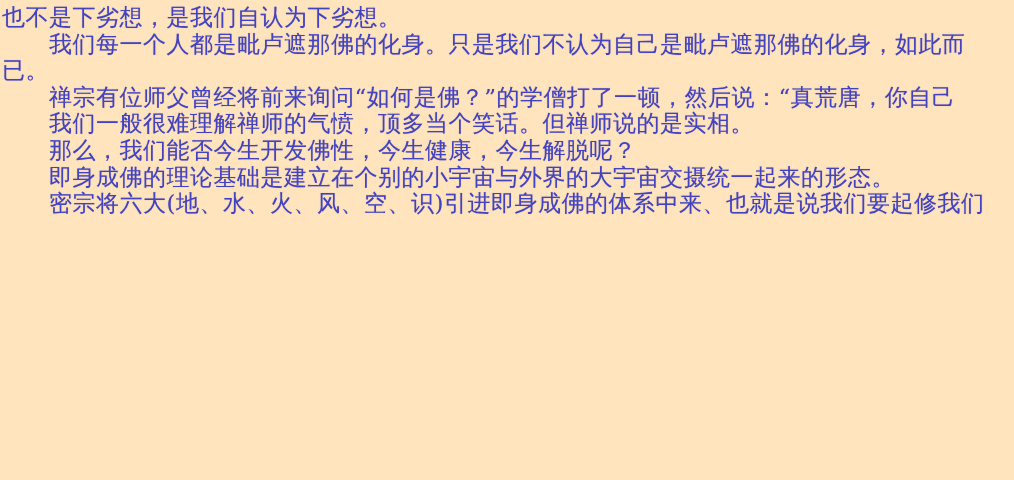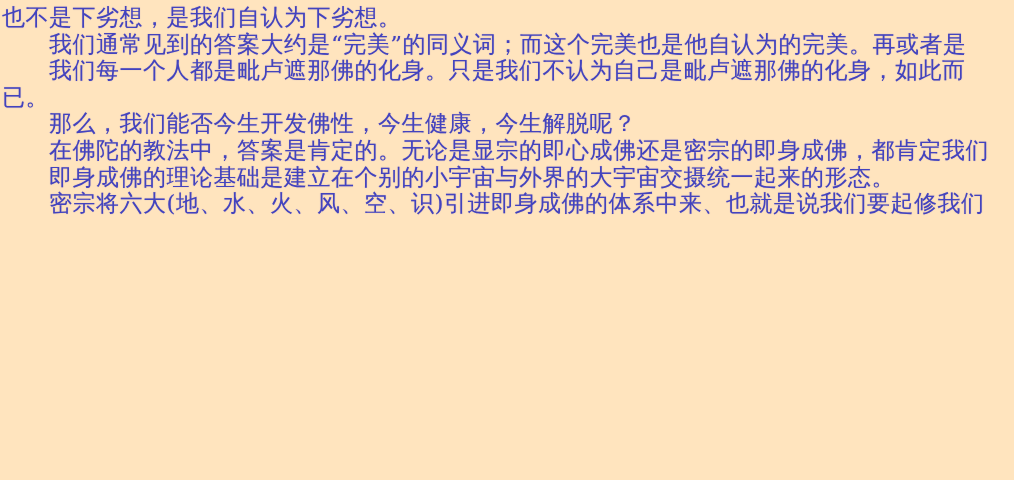--- a/index.html
+++ b/index.html
@@ -32,20 +32,20 @@
     white-space: pre;
     letter-spacing: 0.5px;
     height: 26.6px;
   }
 </style>
 </head>
 <body>
 
 <div class="page">
   <div class="text-line">也不是下劣想，是我们自认为下劣想。</div>
-  <div class="text-line">　　我们通常见到的答案大约是“完美”的同义词；而这个完美也是他自认为的完美。再或者是</div>
   <div class="text-line">　　我们每一个人都是毗卢遮那佛的化身。只是我们不认为自己是毗卢遮那佛的化身，如此而</div>
   <div class="text-line">已。</div>
+  <div class="text-line">　　禅宗有位师父曾经将前来询问“如何是佛？”的学僧打了一顿，然后说：“真荒唐，你自己</div>
+  <div class="text-line">　　我们一般很难理解禅师的气愤，顶多当个笑话。但禅师说的是实相。</div>
   <div class="text-line">　　那么，我们能否今生开发佛性，今生健康，今生解脱呢？</div>
-  <div class="text-line">　　在佛陀的教法中，答案是肯定的。无论是显宗的即心成佛还是密宗的即身成佛，都肯定我们</div>
   <div class="text-line">　　即身成佛的理论基础是建立在个别的小宇宙与外界的大宇宙交摄统一起来的形态。</div>
   <div class="text-line">　　密宗将六大(地、水、火、风、空、识)引进即身成佛的体系中来、也就是说我们要起修我们</div>
 </div>
 
 </body></html>

